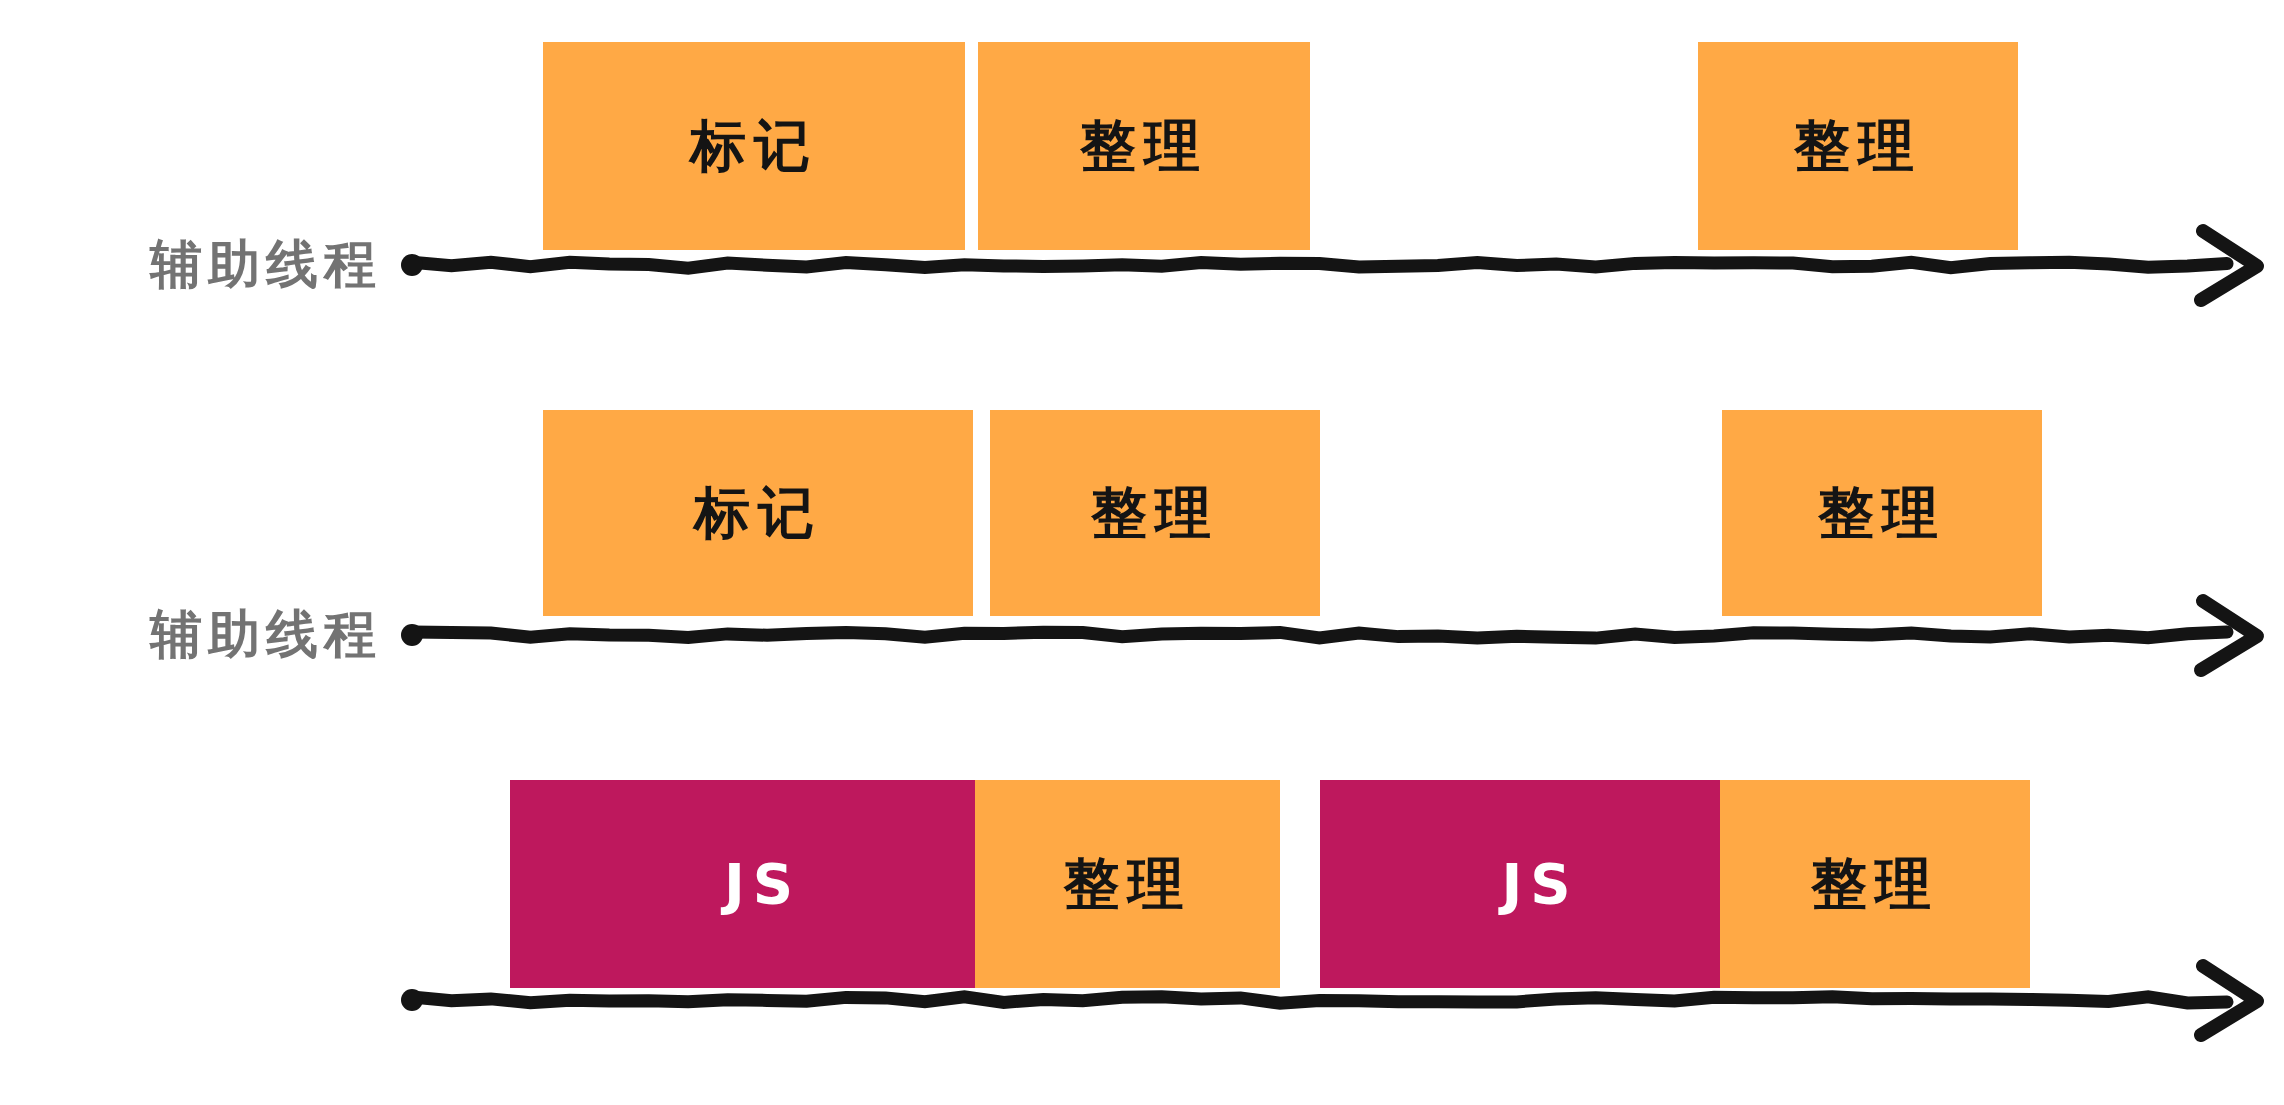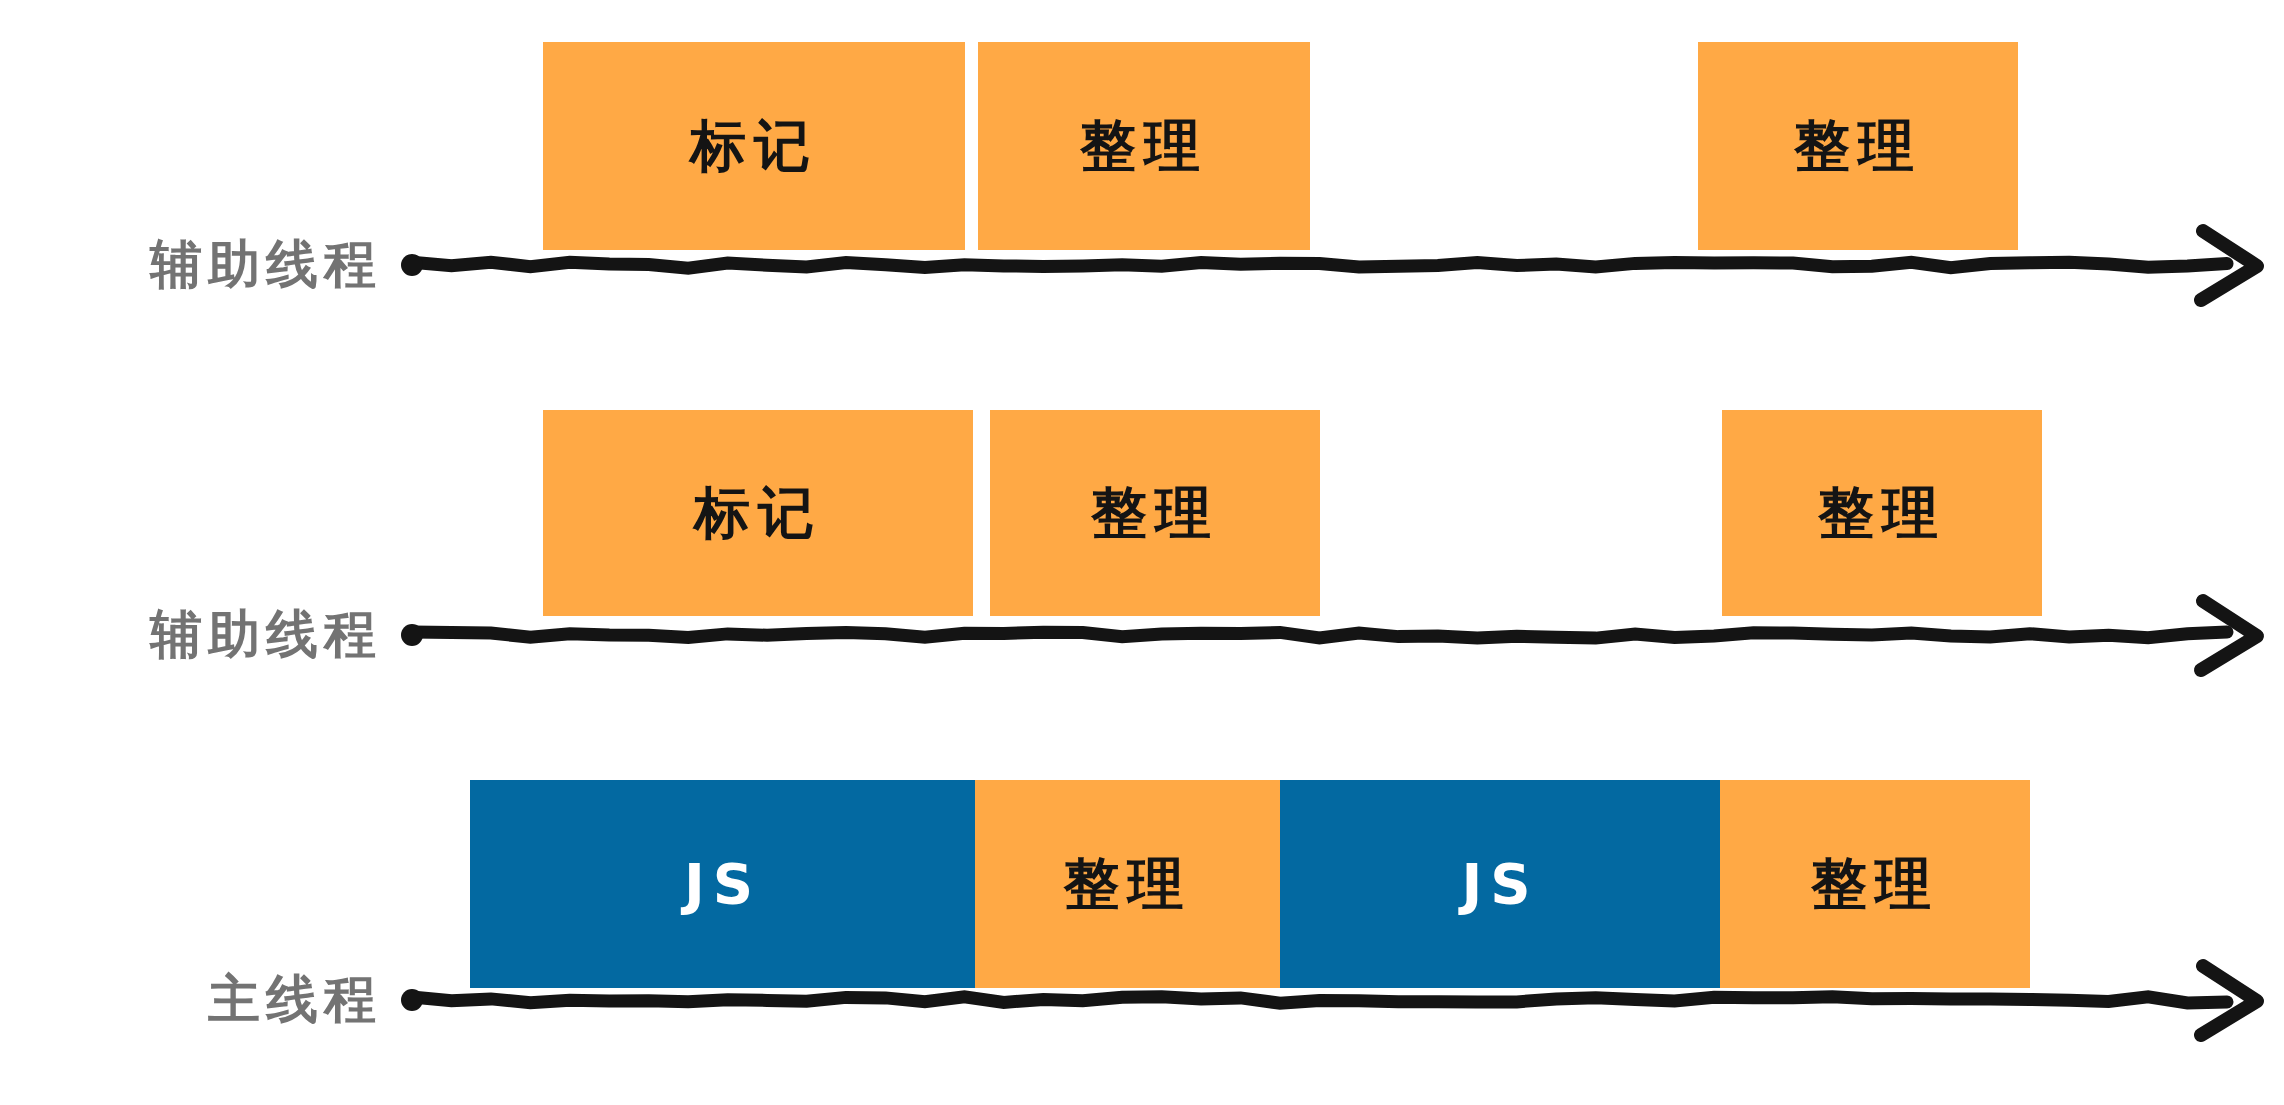--- a/index.html
+++ b/index.html
@@ -42,21 +42,21 @@
   }
   .task-box .task-label {
     font-family: "DejaVu Sans", sans-serif;
     font-weight: 700;
     font-size: 56px;
     letter-spacing: 8px;
     line-height: 1;
     white-space: nowrap;
   }
   .box-orange { background: #FFA945; }
-  .box-blue   { background: #0369a1; }
+  .box-blue   { background: #be185d; margin-left: 40px; }
   .label-dark  { color: #141414; }
   .label-white { color: #ffffff; font-weight: 400; letter-spacing: 4px; font-size: 58px; }
 </style>
 </head>
 <body>
 
 <div id="canvas">
     <svg class="axis-svg" width="2284" height="120" style="top: 205px;">
       <path d="M412.0 57.3 L451.5 60.8 L490.9 57.2 L530.4 61.7 L569.8 57.2 L609.3 59.0 L648.7 59.6 L688.2 63.2 L727.7 58.1 L767.1 60.2 L806.6 61.9 L846.0 57.5 L885.5 59.8 L924.9 62.6 L964.4 59.7 L1003.8 60.9 L1043.3 61.5 L1082.8 61.0 L1122.2 59.8 L1161.7 61.3 L1201.1 57.5 L1240.6 59.3 L1280.0 58.2 L1319.5 58.6 L1359.0 62.0 L1398.4 61.3 L1437.9 60.4 L1477.3 57.6 L1516.8 60.5 L1556.2 59.1 L1595.7 61.9 L1635.2 58.4 L1674.6 57.4 L1714.1 58.1 L1753.5 57.8 L1793.0 58.1 L1832.4 61.8 L1871.9 61.3 L1911.3 57.3 L1950.8 62.8 L1990.3 58.6 L2029.7 57.8 L2069.2 57.3 L2108.6 59.0 L2148.1 62.2 L2187.5 61.0 L2227.0 58.6 " stroke="#141414" stroke-width="13" stroke-linecap="round" fill="none"></path>
       <circle cx="412" cy="60" r="11" fill="#141414"></circle>
@@ -85,21 +85,20 @@
       <span class="task-label label-dark">整理</span>
     </div>
     <div class="task-box box-orange" style="left: 1722px; top: 410px; width: 320px; height: 206px;">
       <span class="task-label label-dark">整理</span>
     </div>
     <svg class="axis-svg" width="2284" height="120" style="top: 940px;">
       <path d="M412.0 57.0 L451.5 60.8 L490.9 58.9 L530.4 62.7 L569.8 60.3 L609.3 61.1 L648.7 60.7 L688.2 61.7 L727.7 59.7 L767.1 60.4 L806.6 61.3 L846.0 57.4 L885.5 57.9 L924.9 61.8 L964.4 56.9 L1003.8 62.4 L1043.3 59.4 L1082.8 60.8 L1122.2 57.2 L1161.7 56.8 L1201.1 59.0 L1240.6 57.9 L1280.0 63.2 L1319.5 60.6 L1359.0 60.8 L1398.4 61.8 L1437.9 61.8 L1477.3 62.0 L1516.8 61.9 L1556.2 58.9 L1595.7 57.7 L1635.2 59.6 L1674.6 61.0 L1714.1 57.3 L1753.5 57.7 L1793.0 57.8 L1832.4 56.8 L1871.9 58.8 L1911.3 58.6 L1950.8 59.1 L1990.3 59.1 L2029.7 59.5 L2069.2 60.2 L2108.6 61.5 L2148.1 56.9 L2187.5 63.0 L2227.0 62.0 " stroke="#141414" stroke-width="13" stroke-linecap="round" fill="none"></path>
       <circle cx="412" cy="60" r="11" fill="#141414"></circle>
       <path d="M 2203 26 L 2257 61 L 2201 95" stroke="#141414" stroke-width="14" stroke-linecap="round" stroke-linejoin="round" fill="none"></path>
     </svg>
-    <div class="track-label" style="top: 1000px; left: 60px; width: 322px;">主线程</div>
     <div class="task-box box-blue" style="left: 470px; top: 780px; width: 505px; height: 208px;">
       <span class="task-label label-white">JS</span>
     </div>
     <div class="task-box box-orange" style="left: 975px; top: 780px; width: 305px; height: 208px;">
       <span class="task-label label-dark">整理</span>
     </div>
     <div class="task-box box-blue" style="left: 1280px; top: 780px; width: 440px; height: 208px;">
       <span class="task-label label-white">JS</span>
     </div>
     <div class="task-box box-orange" style="left: 1720px; top: 780px; width: 310px; height: 208px;">

